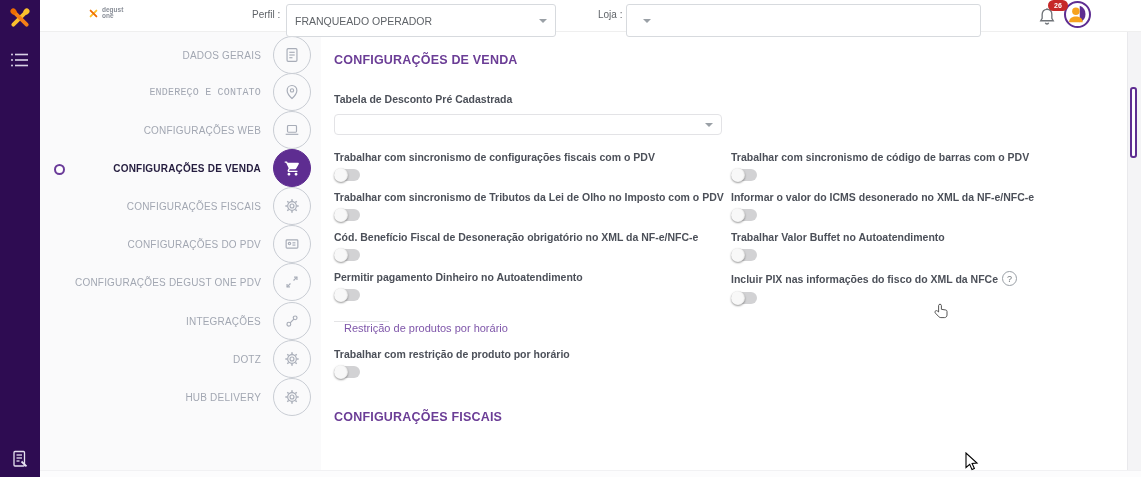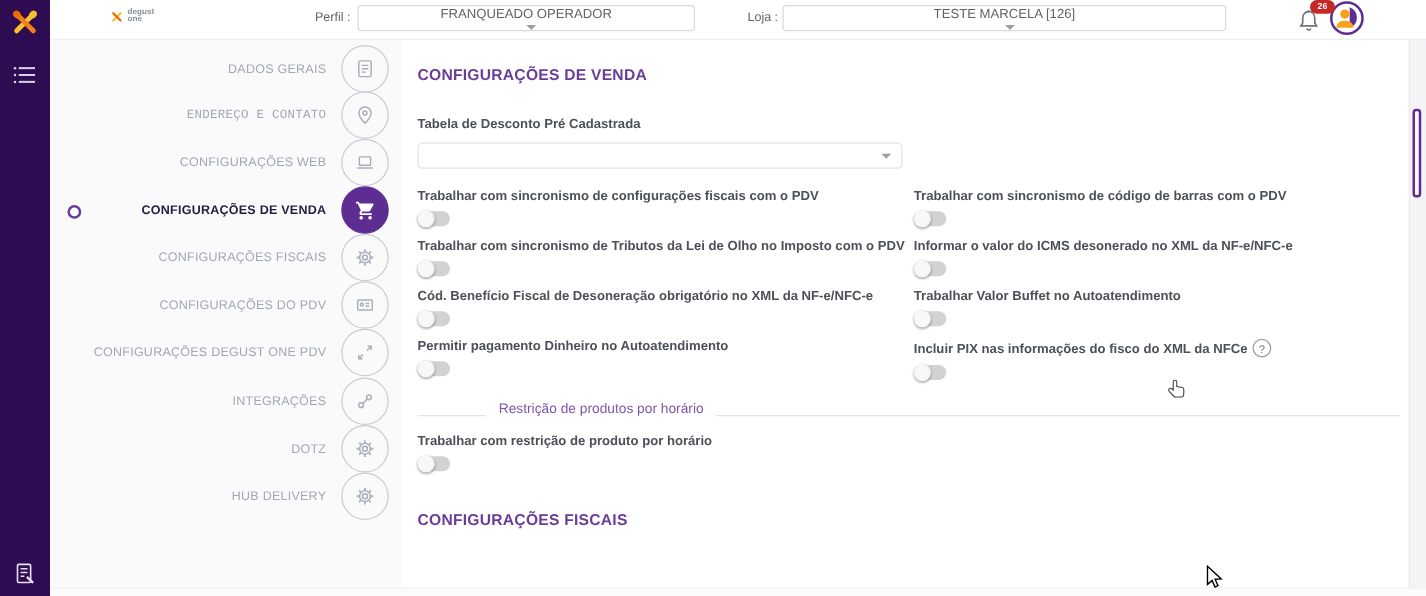--- a/index.html
+++ b/index.html
@@ -11,22 +11,22 @@
   
   .rail{position:absolute;left:0;top:0;width:40px;height:477px;background:#2e0c52;z-index:5;}
   .rail-logo{position:absolute;left:7px;top:5px;width:26px;height:26px;}
   .rail-menu{position:absolute;left:10px;top:52px;width:20px;height:16px;cursor:pointer;}
   .rail-doc{position:absolute;left:10px;bottom:8px;width:20px;height:20px;cursor:pointer;}
   
   .header{position:absolute;left:40px;top:0;width:1101px;height:31px;background:#fff;border-bottom:1px solid #efefef;z-index:4;}
   .brand{position:absolute;left:48px;top:7px;display:flex;align-items:center;gap:3px;}
   .brand-text{font-size:6.5px;color:#8a8f98;line-height:6px;font-weight:700;}
   .hdr-label{position:absolute;top:9px;font-size:10px;color:#5f6368;}
-  .hdr-select{position:absolute;top:4px;height:21px;border:1px solid #d7dade;border-radius:3px;background:#fff;
-    display:flex;align-items:center;padding:0 8px;font-size:10.5px;color:#5f6368;box-sizing:border-box;cursor:pointer;flex-direction:column;}
+  .hdr-select{position:absolute;top:4px;height:33px;border:1px solid #d7dade;border-radius:3px;background:#fff;
+    display:flex;align-items:center;padding:0 8px;font-size:10.5px;color:#5f6368;box-sizing:border-box;cursor:pointer;}
   .hdr-select .val{flex:1;white-space:nowrap;overflow:hidden;}
   .caret{width:0;height:0;border-left:4px solid transparent;border-right:4px solid transparent;border-top:4px solid #9aa0a6;margin-left:8px;}
   .bell-wrap{position:absolute;left:996px;top:5px;width:30px;height:24px;cursor:pointer;}
   .badge{position:absolute;left:1008px;top:0px;min-width:14px;height:11px;padding:0 3px;background:#c62828;color:#fff;
     font-size:7px;font-weight:700;border-radius:7px;display:flex;align-items:center;justify-content:center;z-index:6;}
   .avatar{position:absolute;left:1024px;top:1px;width:27px;height:27px;border-radius:50%;border:2.5px solid #5e2d91;
     overflow:hidden;background:#fff;cursor:pointer;box-sizing:border-box;}
   
   .app-body{position:absolute;left:40px;top:31px;width:1101px;height:446px;background:#0c4a6e;}
   
@@ -46,21 +46,21 @@
     display:flex;align-items:center;padding:0 8px;box-sizing:border-box;font-size:11px;color:#5f6368;cursor:pointer;}
   .select-box .val{flex:1;}
   .toggle-grid{display:grid;grid-template-columns:397px 1fr;margin-top:16px;}
   .toggle-item{height:40px;}
   .toggle-label{font-size:10.5px;font-weight:700;color:#4c5059;display:flex;align-items:center;}
   .switch{margin-top:6px;width:26px;height:12px;background:#d2d2d4;border-radius:6px;position:relative;cursor:pointer;}
   .knob{position:absolute;left:0;top:-1px;width:14px;height:14px;border-radius:50%;background:#f8f8f8;
     box-shadow:0 1px 2px rgba(0,0,0,.4), inset -1px 0 1px rgba(0,0,0,.08);}
   .help-badge{display:inline-flex;align-items:center;justify-content:center;width:13px;height:13px;margin-left:4px;
     border:1px solid #9aa0a6;border-radius:50%;font-size:9px;color:#70757a;font-weight:400;cursor:pointer;flex:0 0 auto;}
-  .subsection{display:flex;align-items:flex-end;margin-top:10px;}
+  .subsection{display:flex;align-items:flex-start;margin-top:10px;flex-direction:column;}
   .subsection .line{height:1px;background:#e4e4e6;}
   .subsection .line.short{width:55px;}
   .subsection .line.long{flex:1;}
   .subsection .sub-title{font-size:11px;color:#7e55a9;margin:0 10px;white-space:nowrap;}
   .single-toggle{margin-top:14px;}
   .next-title{font-size:12.5px;font-weight:700;color:#6b3d96;letter-spacing:.2px;margin-top:32px;}
   
   .scroll-track{position:absolute;right:0;top:0;width:13px;height:446px;background:#f4f4f6;border-left:1px solid #e9e9ec;}
   .scroll-thumb{position:absolute;left:2px;top:56px;width:7px;height:71px;background:#fdfdfe;border:2px solid #5e2d91;border-radius:3px;box-sizing:border-box;cursor:grab;}
   .footer-strip{position:absolute;left:0;bottom:0;width:1101px;height:6px;background:#fcfcfd;border-top:1px solid #f1f1f3;}
@@ -122,21 +122,20 @@
   </div>
 
   <div class="hdr-label" style="left:212px;">Perfil :</div>
   <div class="hdr-select" style="left:246px;width:270px;">
     <span class="val">FRANQUEADO OPERADOR</span>
     <span class="caret"></span>
   </div>
 
   <div class="hdr-label" style="left:558px;">Loja :</div>
   <div class="hdr-select" style="left:586px;width:355px;">
-    <span class="val">TESTE MARCELA [126]</span>
     <span class="caret"></span>
   </div>
 
   <div class="bell-wrap">
     <svg width="22" height="24" viewBox="0 0 20 20" fill="none" stroke="#6f7378" stroke-width="1.2">
       <path d="M10 3 C7.3 3 5.6 5 5.6 7.8 V11.2 L4.3 13.4 H15.7 L14.4 11.2 V7.8 C14.4 5 12.7 3 10 3 Z"></path>
       <path d="M8.5 15.3 a1.6 1.6 0 0 0 3 0"></path>
       <line x1="10" y1="2" x2="10" y2="3"></line>
     </svg>
   </div>

